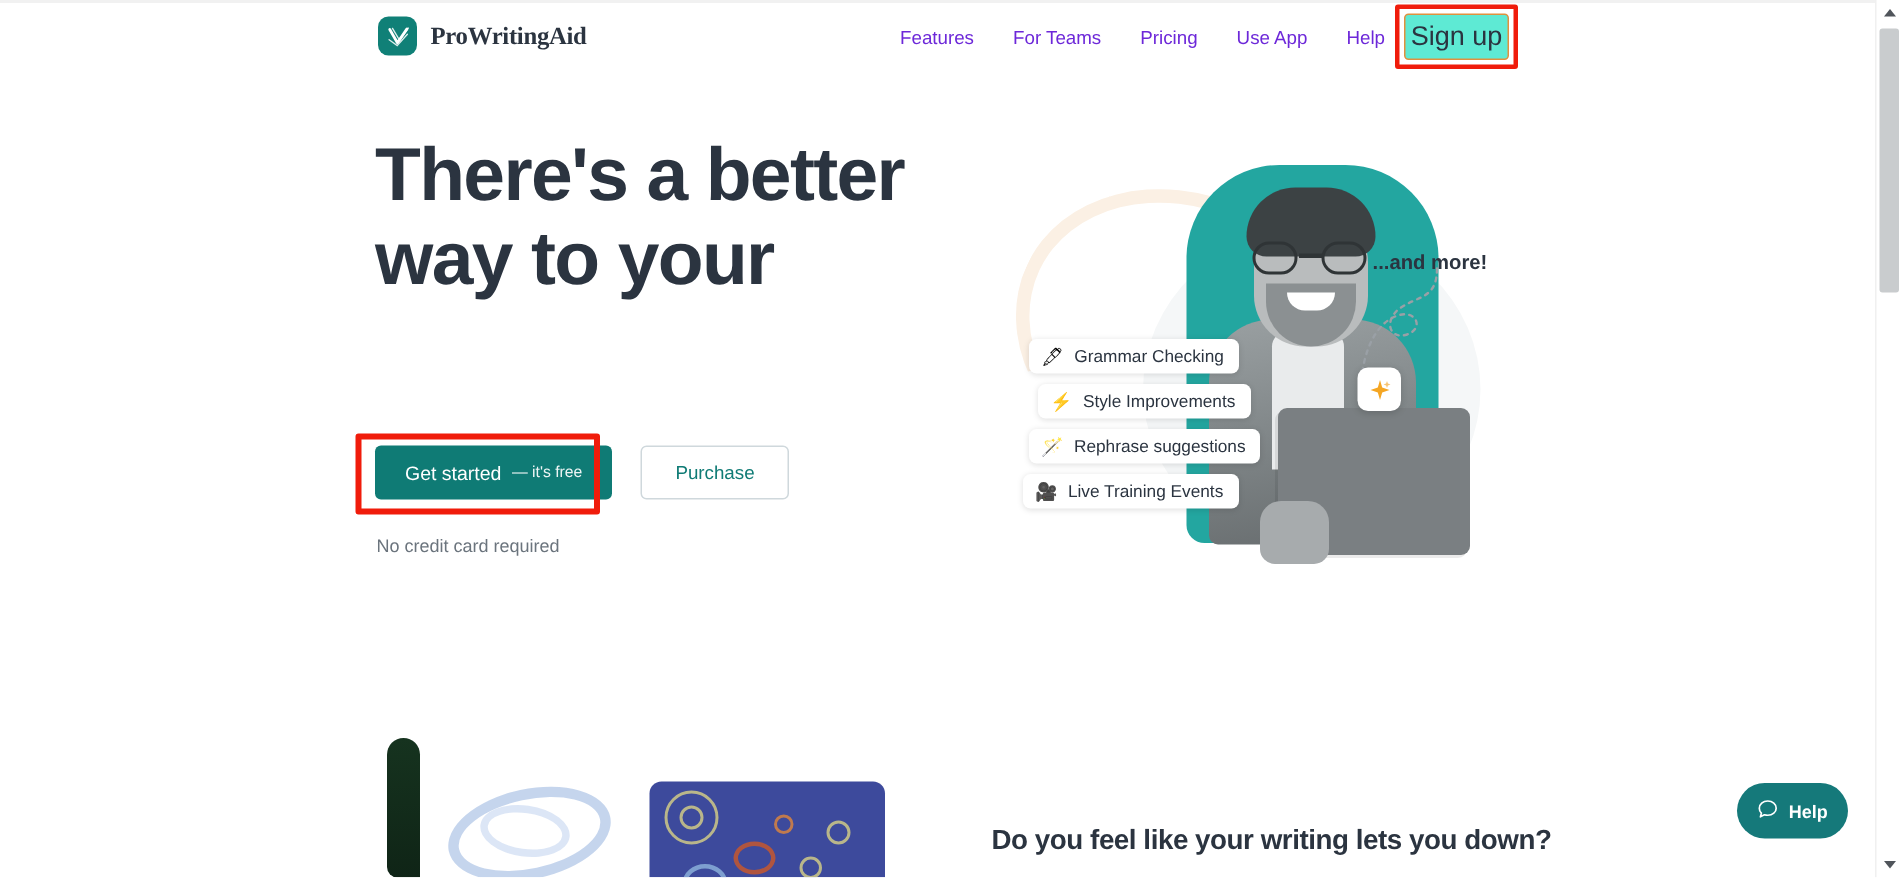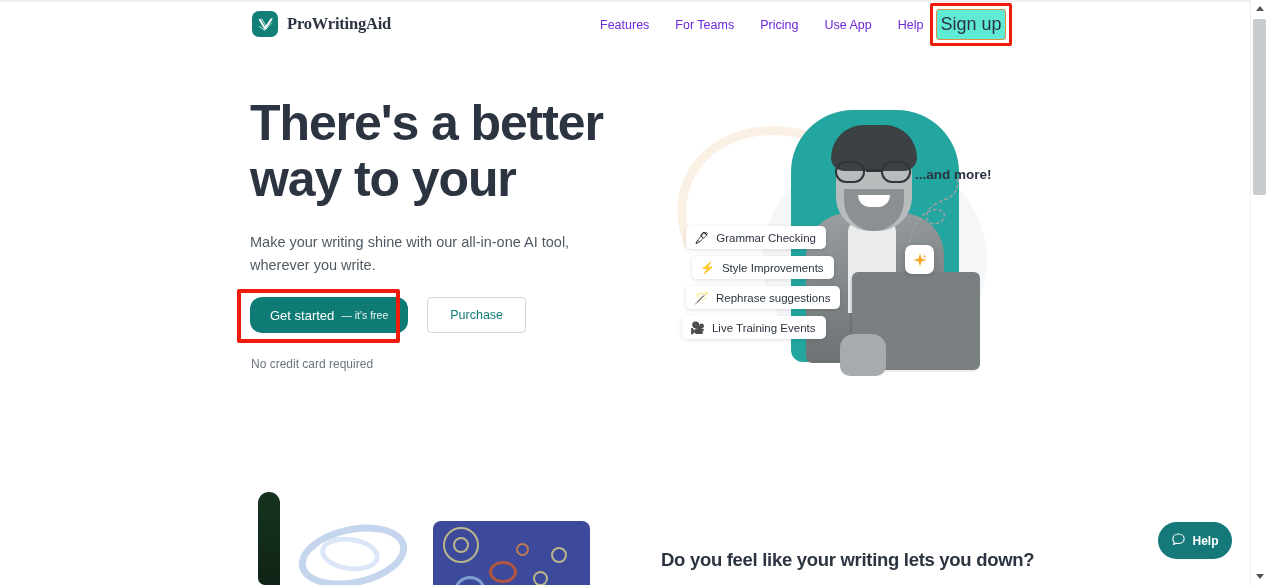--- a/index.html
+++ b/index.html
@@ -110,21 +110,21 @@
     cursor: pointer;
     display: flex;
     align-items: center;
     justify-content: center;
     padding: 0;
   }
 
   
   .hero-copy {
     position: absolute;
-    left: 250px; top: 95px;
+    left: 250px; top: 88px;
     width: 360px;
   }
   .hero-title {
     font-size: 50px;
     line-height: 56px;
     font-weight: bold;
     color: #2b3440;
     letter-spacing: -1.1px;
   }
   .hero-sub {
@@ -141,21 +141,21 @@
     display: flex;
     align-items: center;
     gap: 19px;
   }
   .btn-primary {
     height: 36px;
     padding: 0 20px;
     background: #0f7b75;
     color: #ffffff;
     border: none;
-    border-radius: 12px;
+    border-radius: 4px;
     font-size: 13px;
     font-family: "Liberation Sans", sans-serif;
     display: inline-flex;
     align-items: center;
     gap: 7px;
     cursor: pointer;
     white-space: nowrap;
     justify-content: flex-end;
   }
   .btn-primary .free-note {
@@ -510,21 +510,20 @@
 
       <button class="signup-btn">Sign up</button>
       <div class="signup-anno"></div>
     </div>
 
     <div class="hero-copy">
       <h1 class="hero-title">
         <span>There's a better</span><br>
         <span>way to your</span>
       </h1>
-      <p class="hero-sub">Make your writing shine with our all-in-one AI tool, wherever you write.</p>
     </div>
 
     <div class="cta-row">
       <button class="btn-primary">
         <span>Get started</span>
         <span class="free-note">— it's free</span>
       </button>
       <button class="btn-secondary">Purchase</button>
     </div>
     <div class="cta-anno"></div>

